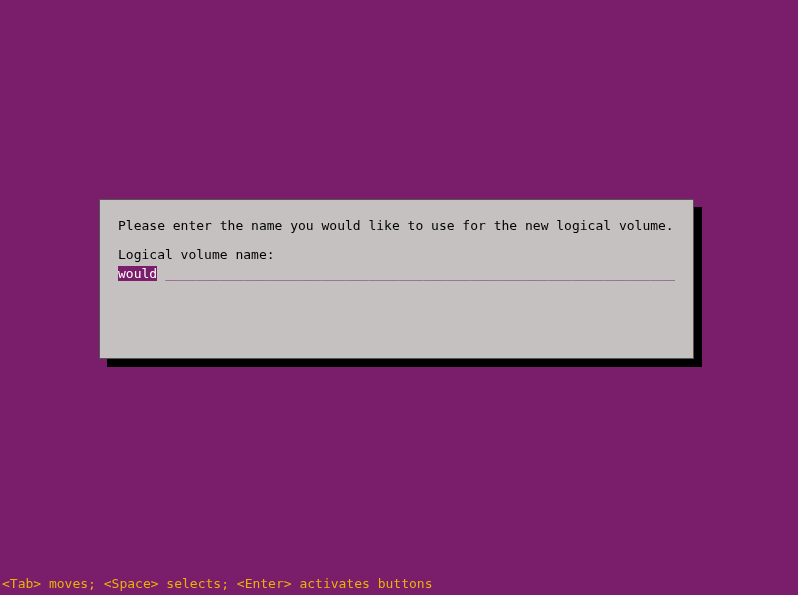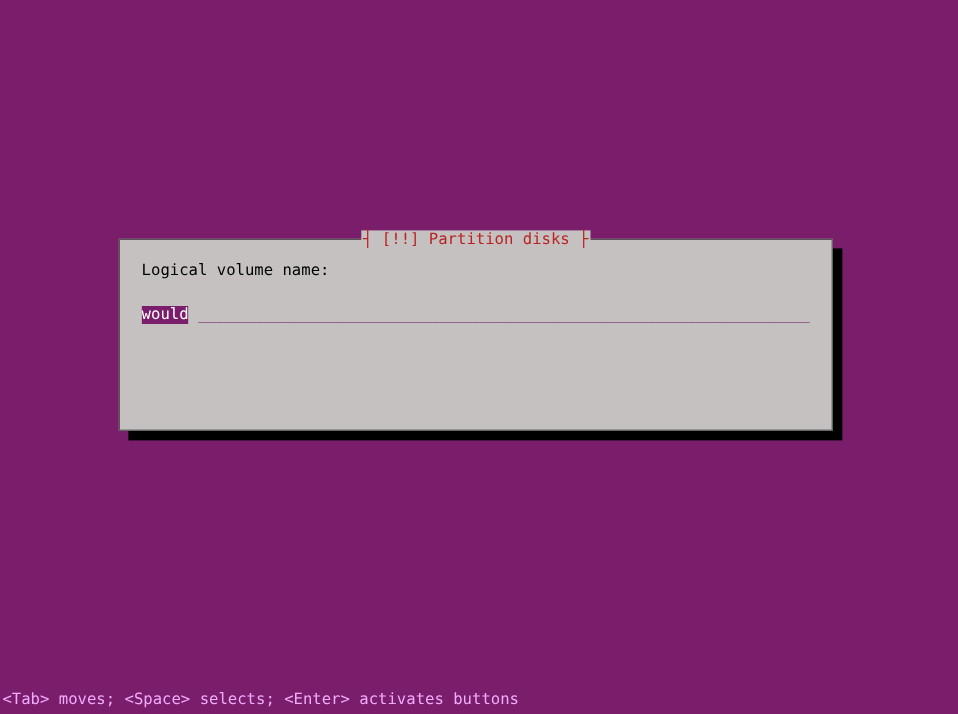--- a/index.html
+++ b/index.html
@@ -36,21 +36,21 @@
       transform: translateX(-50%);
       background: #c5c1c1;
       padding: 0 2px;
       color: #b22;
       white-space: pre;
     }
     .dialog-content {
       padding: 18px 18px 0 18px;
     }
     .prompt-text { color: #000; margin-bottom: 14px; }
-    .field-label { color: #000; margin-bottom: 22px; }
+    .field-label { color: #000; margin-bottom: 4px; }
     .input-row {
       position: relative;
       height: 16px;
       margin-bottom: 22px;
       white-space: pre;
       overflow: hidden;
     }
     .input-value {
       display: inline-block;
       background: #7a1e6c;
@@ -76,33 +76,33 @@
     }
     .btn {
       color: #000;
       cursor: pointer;
       white-space: pre;
     }
     .footer {
       position: absolute;
       left: 2px;
       bottom: 4px;
-      color: #f0abfc;
+      color: #eab308;
       white-space: pre;
     }
   </style>
 </head>
 <body>
 
 <div class="dialog-shadow"></div>
 
 <div class="dialog">
-  <div class="dialog-title"><span>┤ </span><span>[!!] </span><span>Partition disks</span><span> ├</span></div>
 
   <div class="dialog-content">
+    <div class="prompt-text">Please enter the name you would like to use for the new logical volume.</div>
     <div class="field-label">Logical volume name:</div>
 
     <div class="input-row"><span class="input-value">would</span><span class="cursor"></span><span class="input-fill">___________________________________________________________________</span></div>
 
   </div>
 </div>
 
 <div class="footer">&lt;Tab&gt; moves; &lt;Space&gt; selects; &lt;Enter&gt; activates buttons</div>
 
 </body></html>

